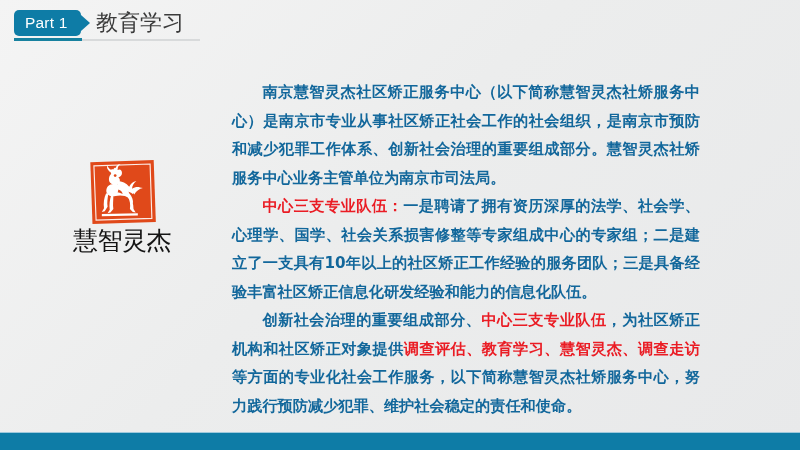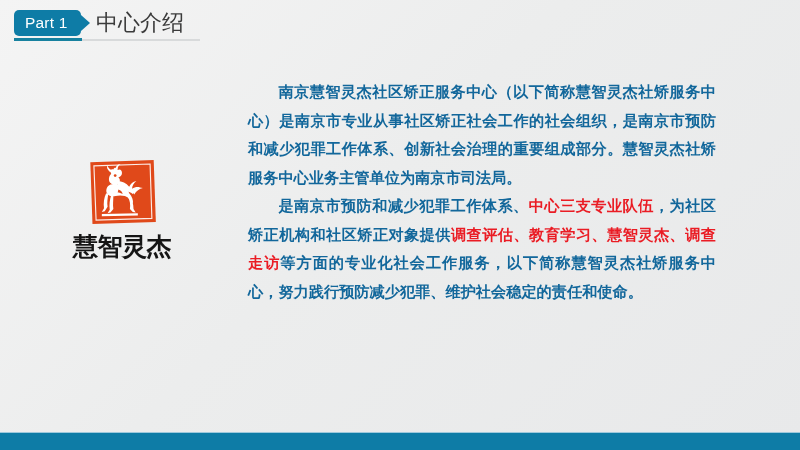--- a/index.html
+++ b/index.html
@@ -96,34 +96,34 @@
     top: 155px;
     width: 120px;
   }
   #logo-mark {
     width: 72px;
     height: 72px;
     margin: 0 auto;
     display: block;
   }
   #logo-wordmark {
-    margin-top: 7px;
+    margin-top: 1px;
     text-align: center;
     font-size: 25px;
-    font-weight: bold;
+    font-weight: normal;
     letter-spacing: -0.5px;
     color: #151515;
     line-height: 1;
     font-family: "DejaVu Sans", "Liberation Sans", sans-serif;
   }
 
   
   #body-copy {
     position: absolute;
-    left: 248px;
+    left: 232px;
     top: 78px;
     width: 468px;
     font-size: 15.2px;
     line-height: 28.5px;
     font-weight: bold;
     color: #12679b;
     text-align: justify;
     text-justify: inter-ideograph;
     font-family: "DejaVu Sans", "Liberation Sans", sans-serif;
   }
@@ -158,21 +158,21 @@
 
 <div id="slide">
 
   <div id="header">
 
     <div id="part-badge">
       <span id="part-badge-label">Part 1</span>
     </div>
     <div id="badge-arrow"></div>
 
-    <div id="header-title">中心介绍</div>
+    <div id="header-title">教育学习</div>
 
     <div id="header-rule-accent"></div>
     <div id="header-rule-rest"></div>
   </div>
 
   <div id="logo-block">
     <svg id="logo-mark" viewBox="0 0 100 100">
 
       <path d="M6,10 L94,7 L97,93 L9,96 Z" fill="#e0491a"></path>
 
@@ -217,19 +217,20 @@
 
       <circle cx="40.5" cy="28.5" r="1.9" fill="#e0491a"></circle>
 
       <path d="M45,48 C48,49 50,51 51,54 C49,53 46,52 44,52 Z" fill="#e0491a"></path>
     </svg>
     <div id="logo-wordmark">慧智灵杰</div>
   </div>
 
   <div id="body-copy">
     <p><span>南京慧智灵杰社区矫正服务中心（以下简称慧智灵杰社矫服务中心）是南京市专业从事社区矫正社会工作的社会组织，是南京市预防和减少犯罪工作体系、创新社会治理的重要组成部分。慧智灵杰社矫服务中心业务主管单位为南京市司法局。</span></p>
-    <p><span>是南京市预防和减少犯罪工作体系、</span><span class="hl">中心三支专业队伍</span><span>，为社区矫正机构和社区矫正对象提供</span><span class="hl">调查评估、教育学习、慧智灵杰、调查走访</span><span>等方面的专业化社会工作服务，以下简称慧智灵杰社矫服务中心，努力践行预防减少犯罪、维护社会稳定的责任和使命。</span></p>
+    <p><span class="hl">中心三支专业队伍：</span><span>一是聘请了拥有资历深厚的法学、社会学、心理学、国学、社会关系损害修整等专家组成中心的专家组；二是建立了一支具有10年以上的社区矫正工作经验的服务团队；三是具备经验丰富社区矫正信息化研发经验和能力的信息化队伍。</span></p>
+    <p><span>创新社会治理的重要组成部分、</span><span class="hl">中心三支专业队伍</span><span>，为社区矫正机构和社区矫正对象提供</span><span class="hl">调查评估、教育学习、慧智灵杰、调查走访</span><span>等方面的专业化社会工作服务，以下简称慧智灵杰社矫服务中心，努力践行预防减少犯罪、维护社会稳定的责任和使命。</span></p>
   </div>
 
   <div id="bottom-bar-hairline"></div>
   <div id="bottom-bar"></div>
 
 </div>
 
 </body></html>

